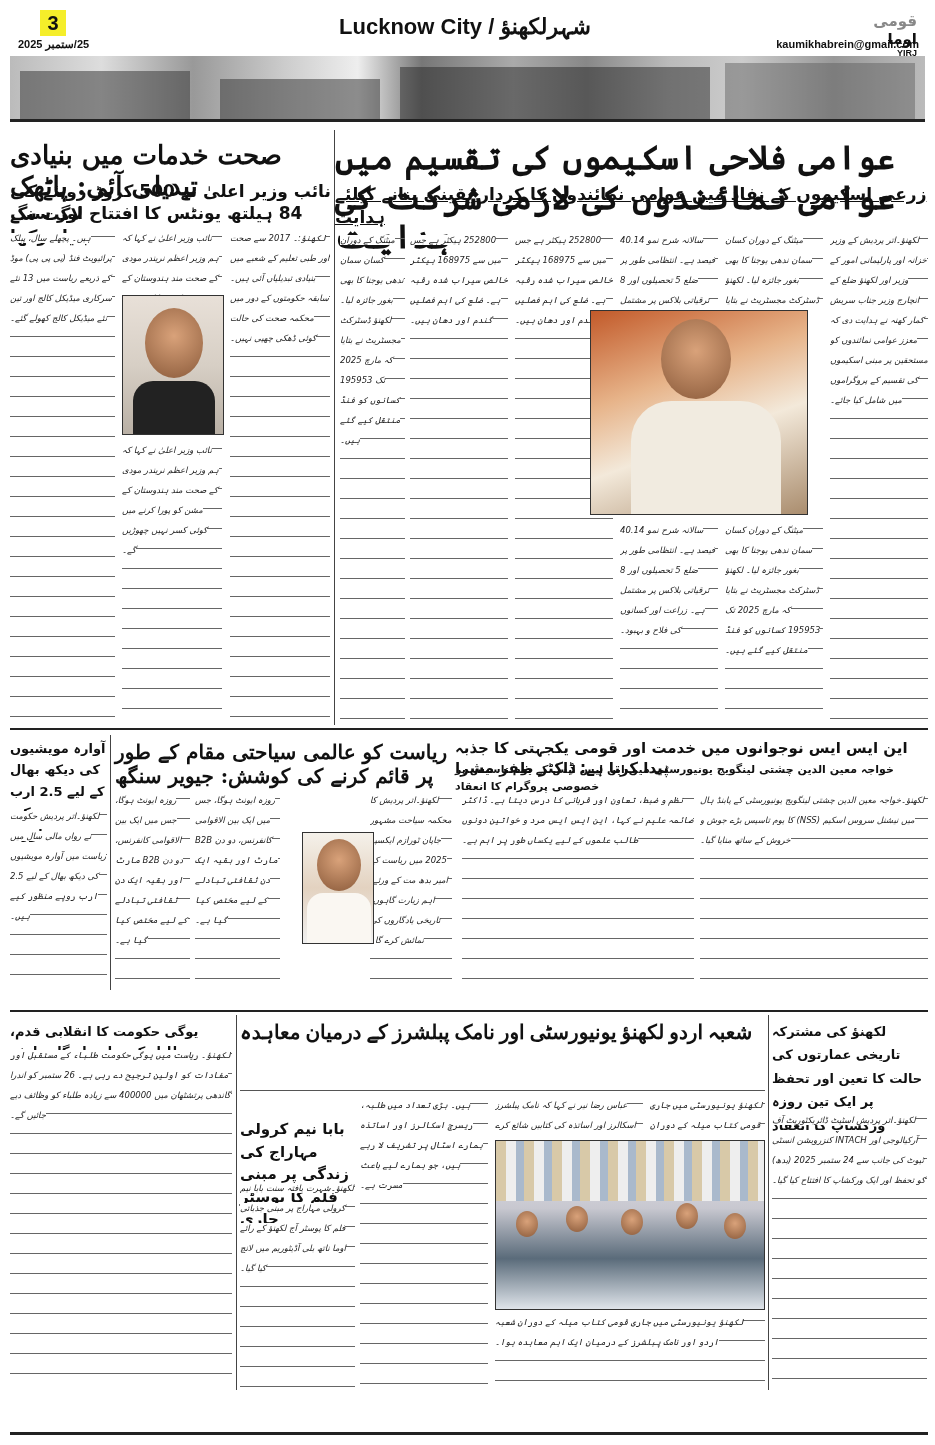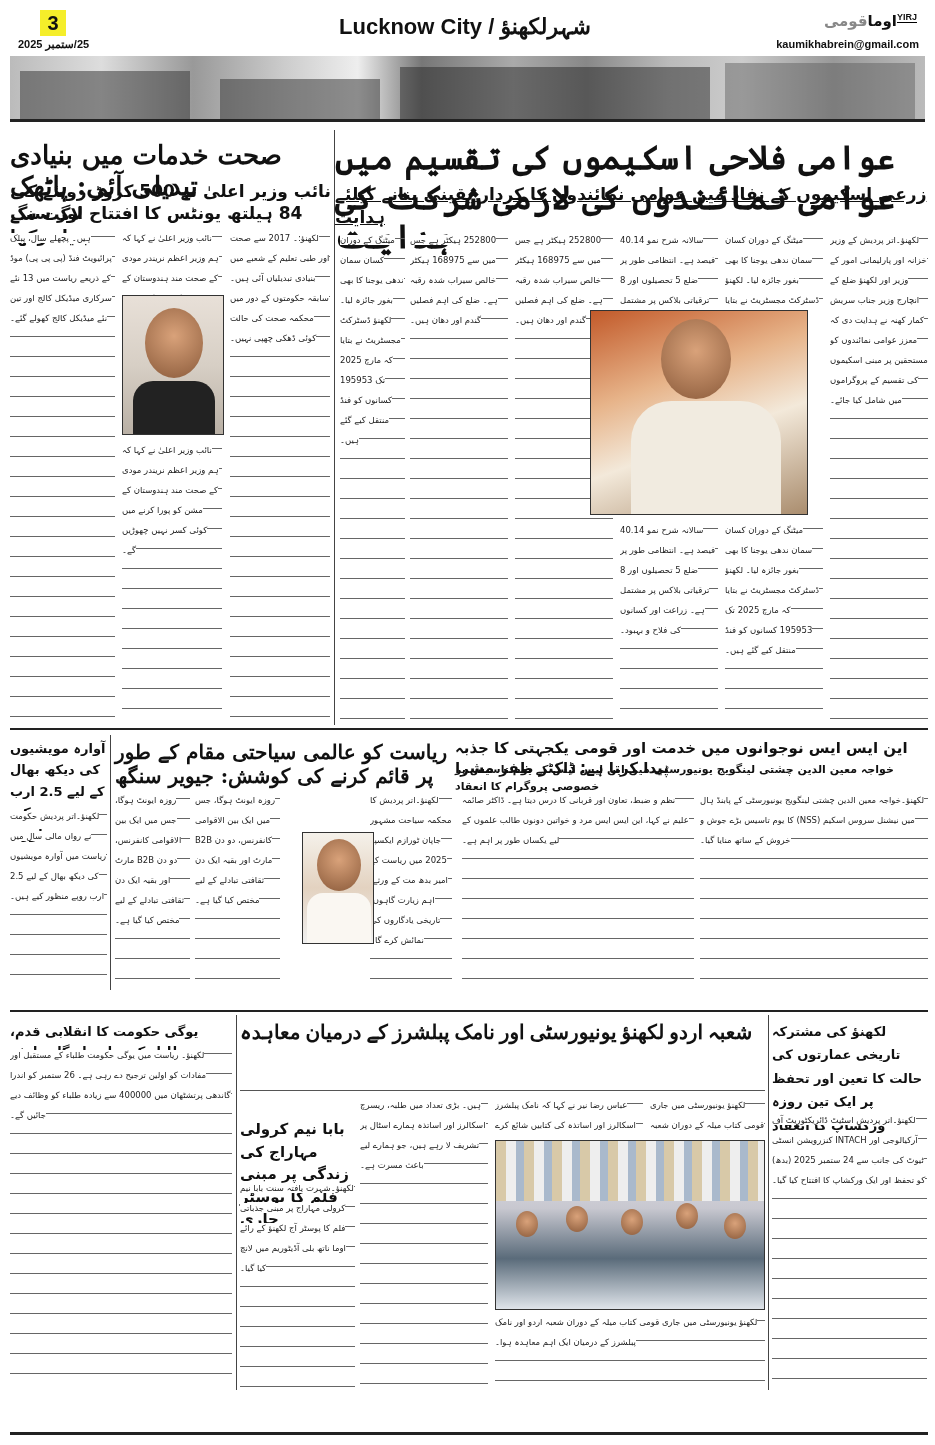--- a/index.html
+++ b/index.html
@@ -3,36 +3,36 @@
 <meta charset="utf-8">
 <style>
   * { box-sizing: border-box; margin: 0; padding: 0; }
   html, body { width: 935px; height: 1445px; background: #fff; overflow: hidden; }
   body { position: relative; font-family: "DejaVu Sans", sans-serif; color: #111; }
   .abs { position: absolute; }
   .urdu { direction: rtl; text-align: left; font-family: "DejaVu Sans", sans-serif; }
   .page-num { left: 40px; top: 10px; width: 26px; height: 26px; background: #f5ee2a; font: bold 20px "Liberation Sans", sans-serif; text-align: center; line-height: 26px; }
   .date { left: 18px; top: 38px; font: bold 11px "Liberation Sans", sans-serif; }
   .section-title { left: 300px; top: 14px; width: 330px; text-align: center; font: bold 22px "Liberation Sans", sans-serif; }
-  .brand { right: 18px; top: 12px; font: bold 15px "DejaVu Sans", sans-serif; display:flex; gap:0; align-items:flex-start; }
+  .brand { right: 18px; top: 12px; font: bold 15px "DejaVu Sans", sans-serif; display:flex; gap:0; align-items:flex-end;flex-direction:column; }
   .brand .q { color: #888; }
   .logo-icon { font: bold 9px "Liberation Sans", sans-serif; border-bottom: 1px solid #000000; }
   .email { right: 16px; top: 38px; font: bold 11px "Liberation Sans", sans-serif; }
   .banner { left: 10px; top: 56px; width: 915px; height: 66px; background: linear-gradient(90deg,#bbb,#ddd 10%,#999 20%,#ccc 30%,#eee 38%,#777 45%,#aaa 55%,#888 63%,#bbb 72%,#ccc 80%,#999 90%,#bbb); border-bottom: 3px solid #222; overflow:hidden; }
   .banner .b { position:absolute; bottom:0; background: rgba(60,60,60,0.55); }
   .rule { background: #222; height: 2px; }
   .rule-thin { background: #555; height: 1px; }
   .headline-xl { font: bold 33px "DejaVu Serif", serif; line-height: 1.2; }
   .headline-l { font: bold 26px "DejaVu Serif", serif; line-height: 1.2; }
   .headline-m { font: bold 17px "DejaVu Sans", sans-serif; line-height: 1.35; }
   .headline-s { font: bold 13px "DejaVu Sans", sans-serif; line-height: 1.5; }
   .body-col { font: 8.5px "DejaVu Sans", sans-serif; line-height: 20px; color:#222; overflow:hidden;
     background-image: repeating-linear-gradient(180deg, transparent 0 8px, #666 8px 9px, transparent 9px 20px);
     background-size: 100% 20px; }
-  .body-col span { background:#fff; }
+  .body-col span { background:#fff;font-style:italic; }
   .photo { background: linear-gradient(160deg,#c25a2a,#e7b48a 35%,#f3e9da 60%,#aa8d6e); border:1px solid #333; overflow:hidden; }
   .photo .face { position:absolute; border-radius:50%; background: radial-gradient(circle at 50% 40%, #d9a27a, #8a5a3a); }
   .photo2 { background: linear-gradient(180deg,#e8e0d8,#d7cfc5 50%,#b9b0a5); }
   .photo3 { background: linear-gradient(180deg,#e6e6ec,#c8c8d0 40%,#5a6b7a 70%,#dfe4ea); }
   .photo4 { background: linear-gradient(180deg,#f5f1ea,#e3d2c0 50%,#f0f0f0); }
   .vline { background:#444; width:1px; }
 </style>
 </head>
 <body>
 

